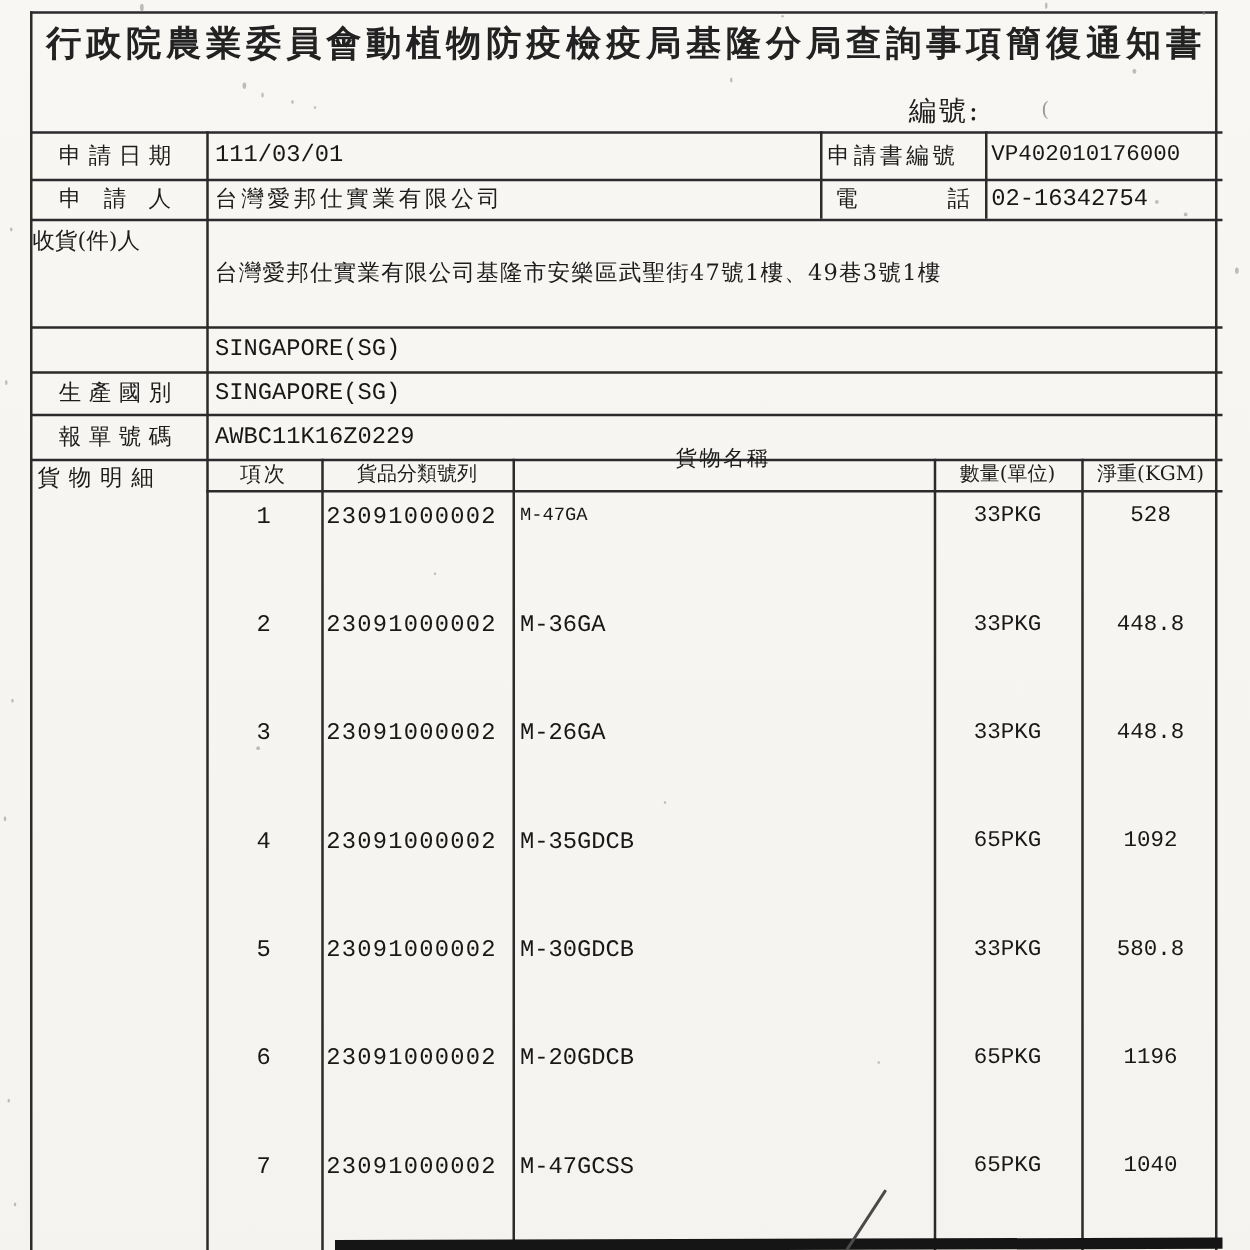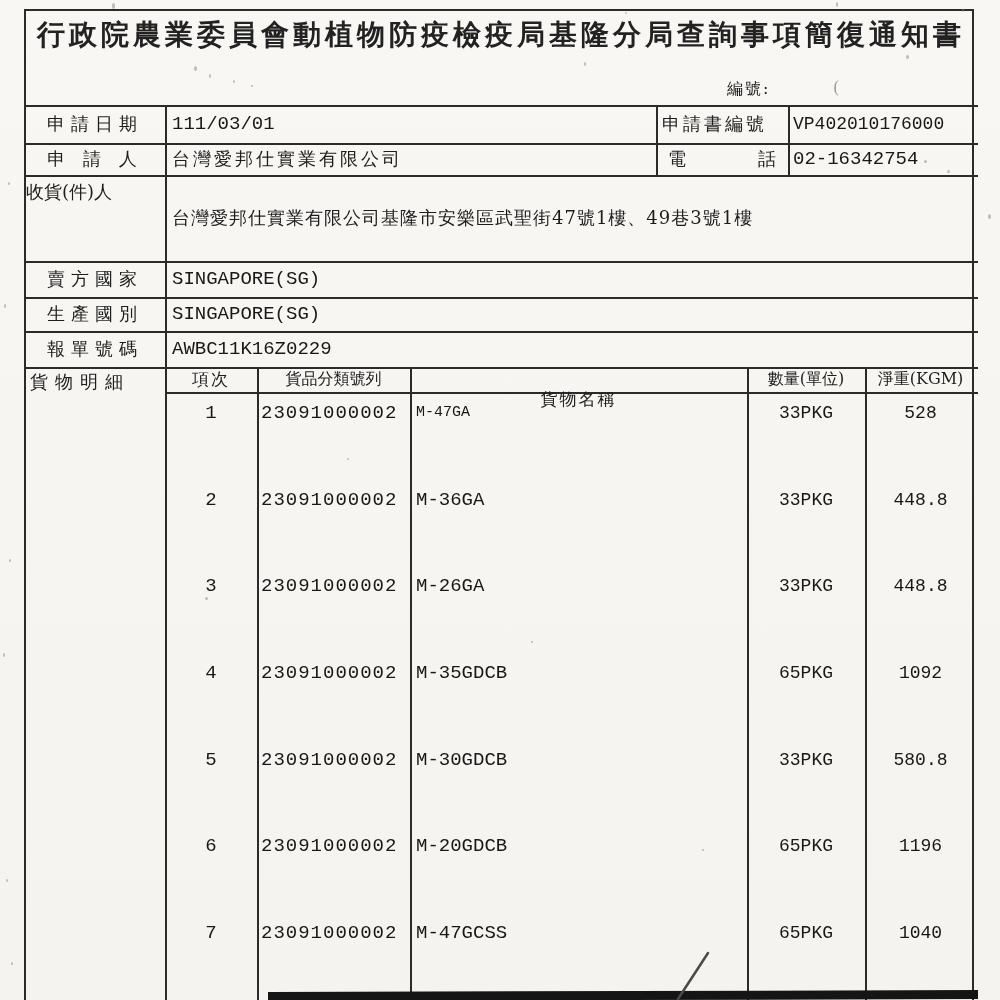--- a/index.html
+++ b/index.html
@@ -33,21 +33,21 @@
   .stray{position:absolute;color:#9a9a9a;font-size:16px;}
 </style>
 </head>
 <body>
 
 <div class="page">
 
   <div class="outer"></div>
 
   <div class="cell title">行政院農業委員會動植物防疫檢疫局基隆分局查詢事項簡復通知書</div>
-  <div class="cell" style="left:727px;top:76px;height:26px;font-size:16px;letter-spacing:2px;">編號:</div>
+  <div class="cell" style="left:727px;top:76px;height:26px;font-size:22px;letter-spacing:2px;">編號:</div>
   <div class="stray" style="left:833px;top:78px;">(</div>
 
   <div class="lineH" style="left:24px;top:105px;width:954px;"></div>
   <div class="lineH" style="left:24px;top:143px;width:954px;"></div>
   <div class="lineH" style="left:24px;top:175px;width:954px;"></div>
   <div class="lineH" style="left:24px;top:261px;width:954px;"></div>
   <div class="lineH" style="left:24px;top:297px;width:954px;"></div>
   <div class="lineH" style="left:24px;top:331px;width:954px;"></div>
   <div class="lineH" style="left:24px;top:367px;width:954px;"></div>
   <div class="lineH" style="left:165px;top:392px;width:813px;"></div>
@@ -69,34 +69,33 @@
   <div class="cell cjk" style="left:172px;top:143px;width:480px;height:32px;font-size:18px;letter-spacing:3px;">台灣愛邦仕實業有限公司</div>
   <div class="cell cjk" style="left:656px;top:143px;width:132px;height:32px;font-size:18px;justify-content:space-between;padding:0 12px;box-sizing:border-box;">
     <span>電</span>
     <span>話</span>
   </div>
   <div class="cell mono" style="left:793px;top:143px;width:183px;height:32px;font-size:19px;">02-16342754</div>
 
   <div class="cell cjk" style="left:26px;top:178px;width:138px;height:28px;font-size:18px;">收貨(件)人</div>
   <div class="cell cjk" style="left:172px;top:175px;width:800px;height:86px;font-size:18px;letter-spacing:1px;">台灣愛邦仕實業有限公司基隆市安樂區武聖街47號1樓、49巷3號1樓</div>
 
-  <div class="cell label4 center" style="left:27px;top:261px;width:136px;height:36px;">賣方國家</div>
   <div class="cell mono" style="left:172px;top:261px;width:500px;height:36px;font-size:19px;">SINGAPORE(SG)</div>
 
   <div class="cell label4 center" style="left:27px;top:297px;width:136px;height:34px;">生產國別</div>
   <div class="cell mono" style="left:172px;top:297px;width:500px;height:34px;font-size:19px;">SINGAPORE(SG)</div>
 
   <div class="cell label4 center" style="left:27px;top:331px;width:136px;height:36px;">報單號碼</div>
   <div class="cell mono" style="left:172px;top:331px;width:500px;height:36px;font-size:19px;">AWBC11K16Z0229</div>
 
   <div class="cell cjk" style="left:30px;top:369px;width:134px;height:26px;font-size:18px;letter-spacing:7px;">貨物明細</div>
 
   <div class="cell cjk center" style="left:165px;top:367px;width:92px;height:25px;font-size:17px;letter-spacing:2px;">項次</div>
   <div class="cell cjk center" style="left:257px;top:367px;width:153px;height:25px;font-size:16px;">貨品分類號列</div>
-  <div class="cell cjk center" style="left:410px;top:387px;width:337px;height:25px;font-size:17px;letter-spacing:2px;">貨物名稱</div>
+  <div class="cell cjk center" style="left:410px;top:354px;width:337px;height:25px;font-size:17px;letter-spacing:2px;">貨物名稱</div>
   <div class="cell cjk center" style="left:747px;top:367px;width:118px;height:25px;font-size:16px;">數量(單位)</div>
   <div class="cell cjk center" style="left:865px;top:367px;width:111px;height:25px;font-size:16px;">淨重(KGM)</div>
 
   <div>
     <div class="cell mono center" style="left:165px;top:399px;width:92px;height:27px;font-size:19px;">1</div>
     <div class="cell mono" style="left:261px;top:399px;width:148px;height:27px;font-size:19px;letter-spacing:1px;">23091000002</div>
     <div class="cell mono" style="left:416px;top:399px;width:300px;height:27px;font-size:15px;">M-47GA</div>
     <div class="cell mono center" style="left:747px;top:399px;width:118px;height:27px;font-size:18px;">33PKG</div>
     <div class="cell mono center" style="left:865px;top:399px;width:111px;height:27px;font-size:18px;">528</div>
   </div>

